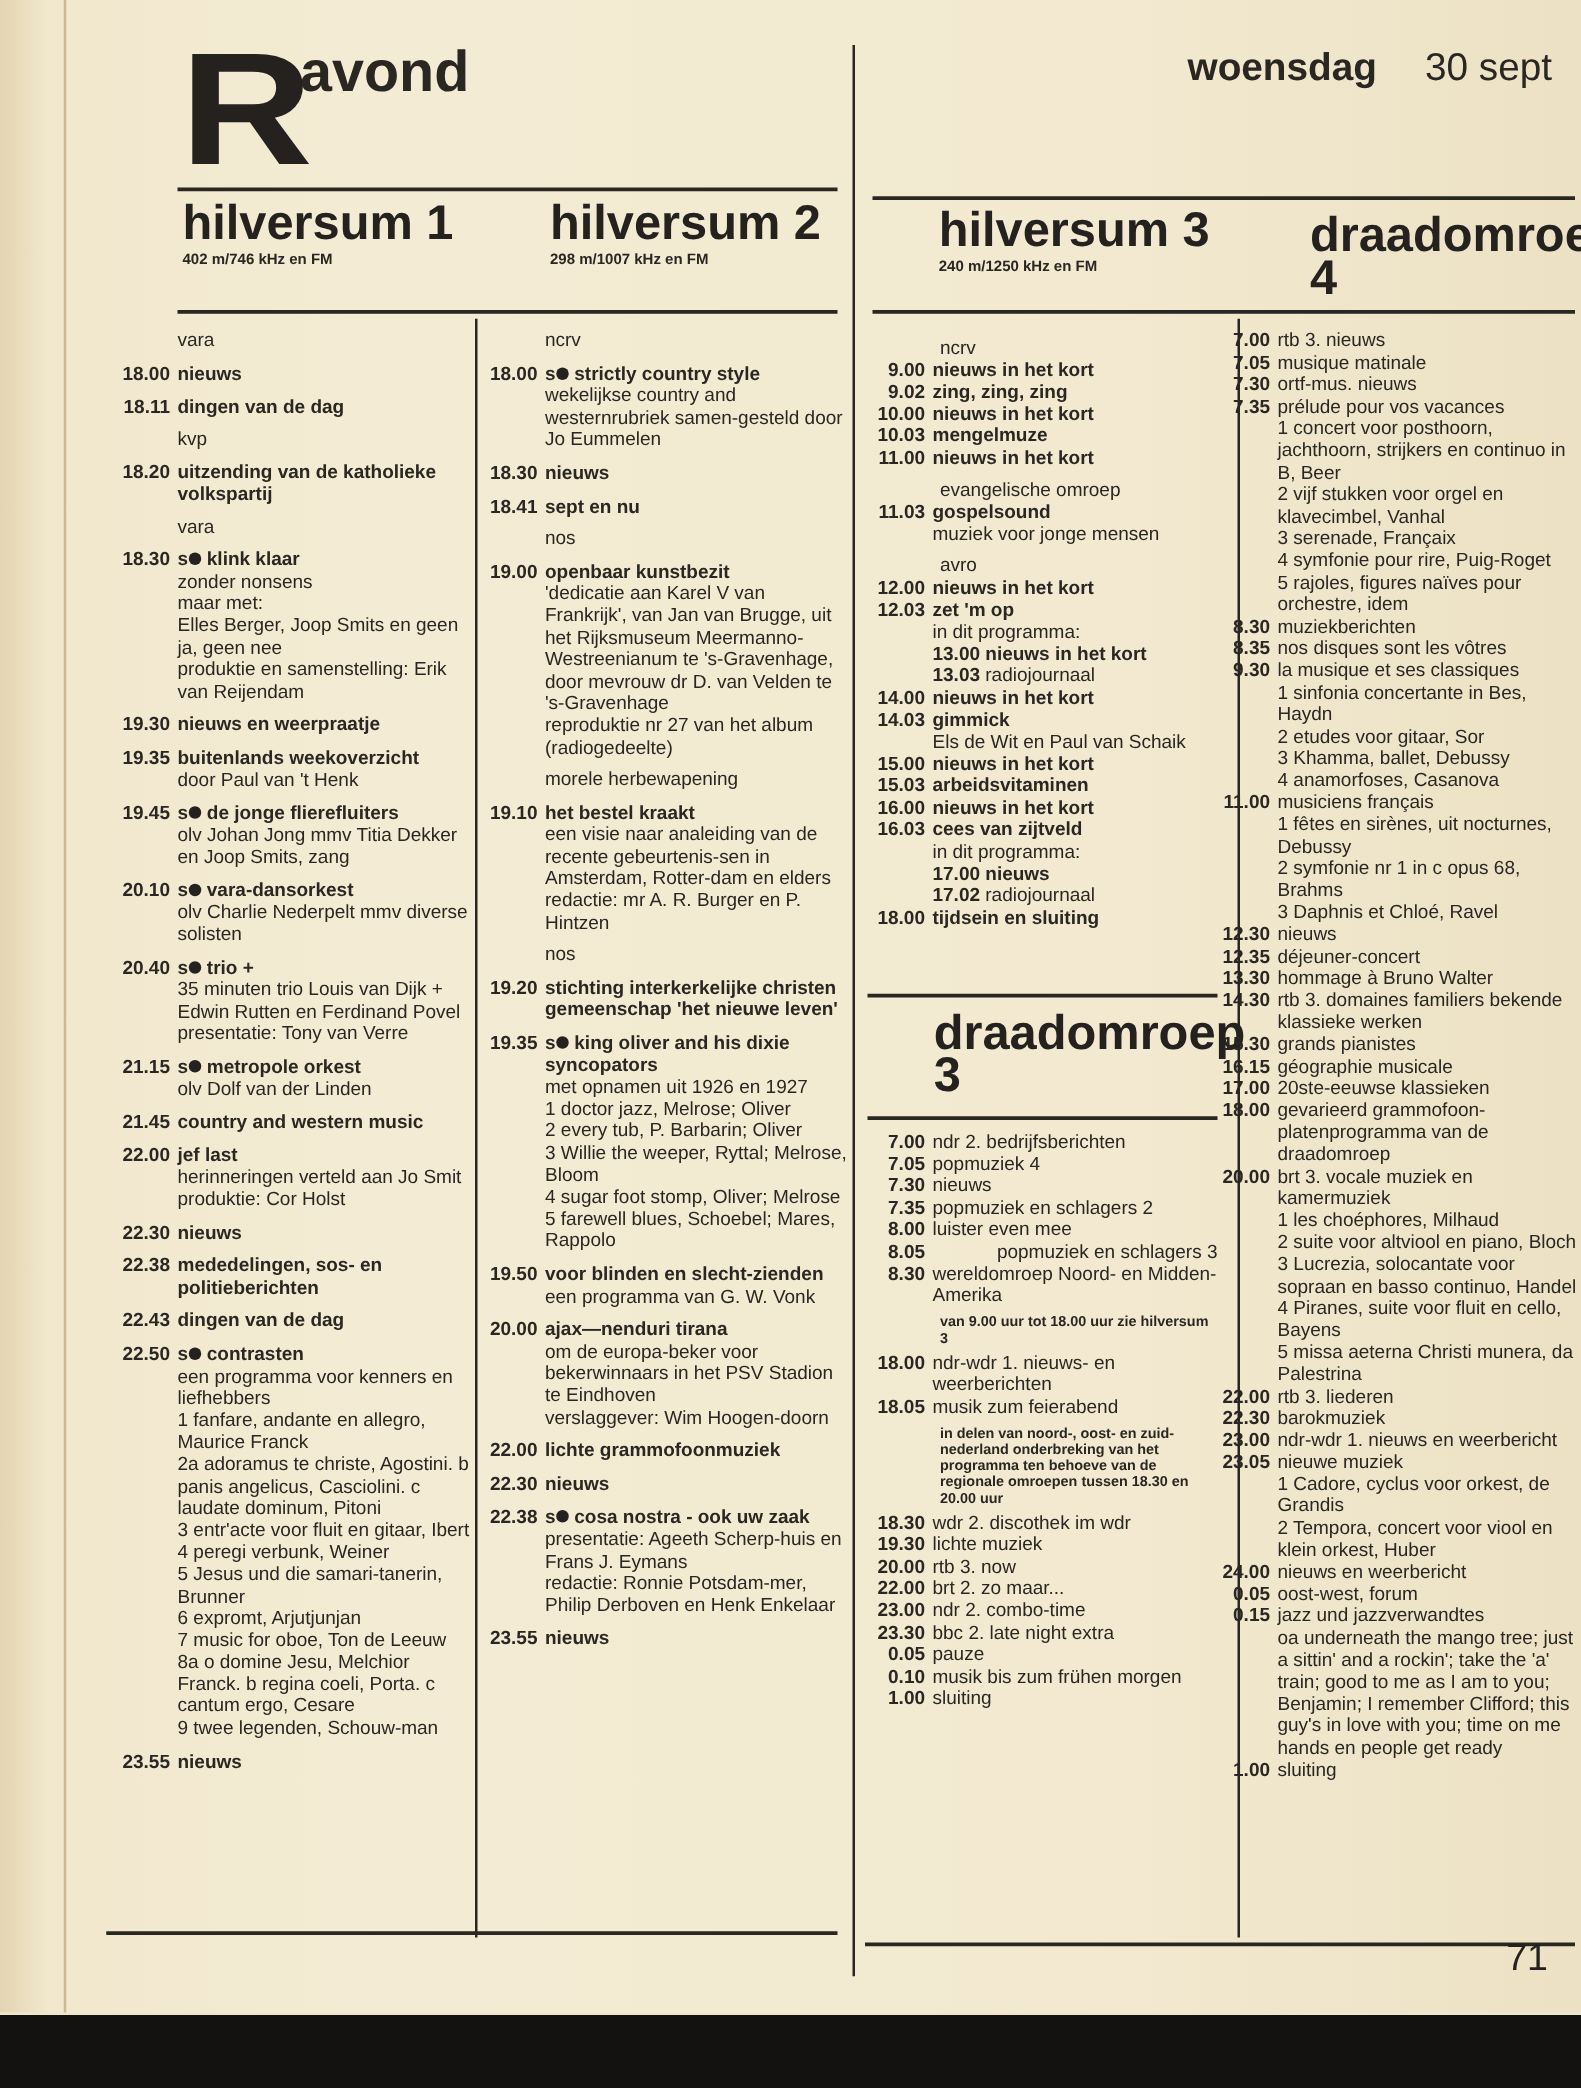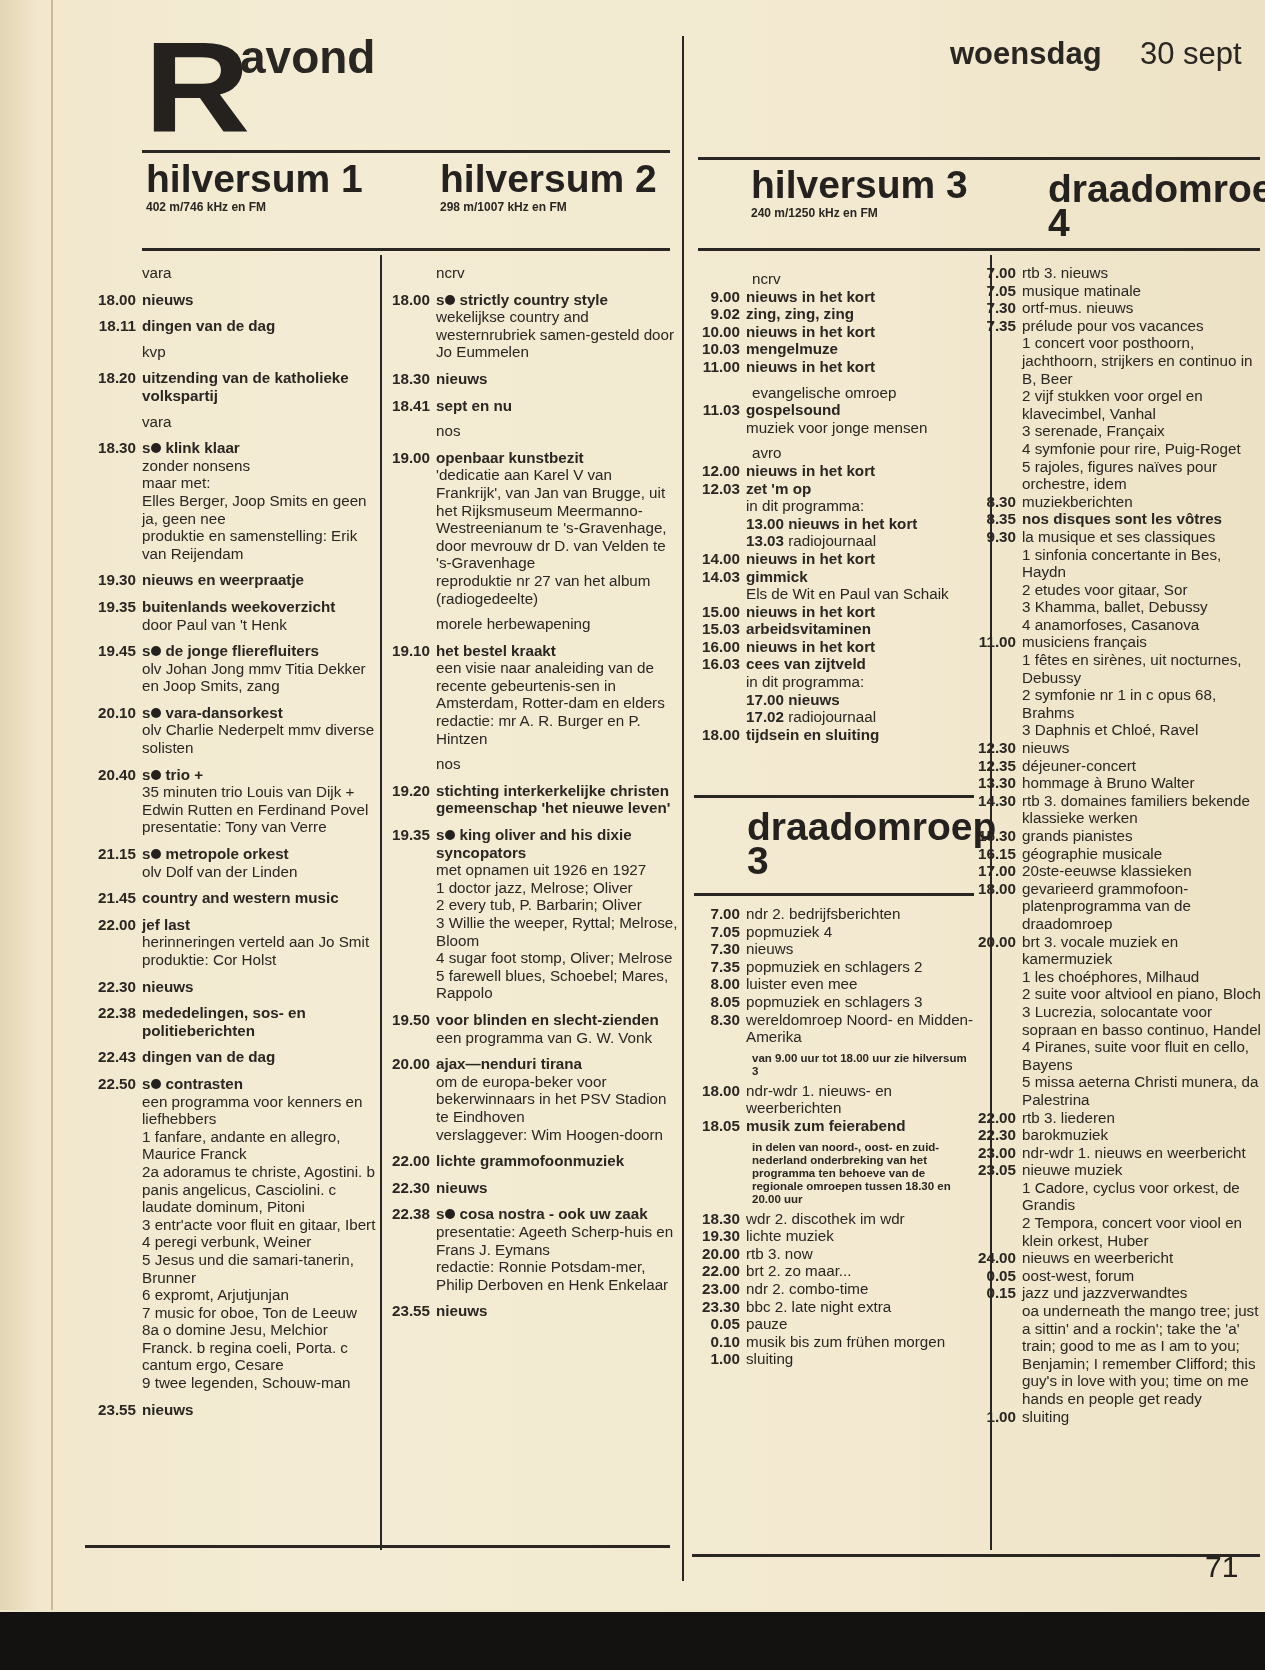--- a/index.html
+++ b/index.html
@@ -452,40 +452,40 @@
     </div>
     <div class="entry">
       <div class="t">8.00</div>
       <div class="b">
         <div class="title" style="font-weight: normal;"><span>luister even mee</span></div>
       </div>
     </div>
     <div class="entry">
       <div class="t">8.05</div>
       <div class="b">
-        <div class="title" style="font-weight: normal;"><span>popmuziek en schlagers 3</span></div>
+        <div class="title" style="font-weight: normal; text-align: right;"><span>popmuziek en schlagers 3</span></div>
       </div>
     </div>
     <div class="entry">
       <div class="t">8.30</div>
       <div class="b">
         <div class="title" style="font-weight: normal;"><span>wereldomroep Noord- en Midden-Amerika</span></div>
       </div>
     </div>
     <div class="note">van 9.00 uur tot 18.00 uur zie hilversum 3</div>
     <div class="entry">
       <div class="t">18.00</div>
       <div class="b">
         <div class="title" style="font-weight: normal;"><span>ndr-wdr 1. nieuws- en weerberichten</span></div>
       </div>
     </div>
     <div class="entry">
       <div class="t">18.05</div>
       <div class="b">
-        <div class="title" style="font-weight: bold;"><span>musik zum feierabend</span></div>
+        <div class="title" style="font-weight: normal;"><span>musik zum feierabend</span></div>
       </div>
     </div>
     <div class="note">in delen van noord-, oost- en zuid-nederland onderbreking van het programma ten behoeve van de regionale omroepen tussen 18.30 en 20.00 uur</div>
     <div class="entry">
       <div class="t">18.30</div>
       <div class="b">
         <div class="title" style="font-weight: normal;"><span>wdr 2. discothek im wdr</span></div>
       </div>
     </div>
     <div class="entry">
@@ -569,21 +569,21 @@
     </div>
     <div class="entry">
       <div class="t">8.30</div>
       <div class="b">
         <div class="title" style="font-weight: normal;"><span>muziekberichten</span></div>
       </div>
     </div>
     <div class="entry">
       <div class="t">8.35</div>
       <div class="b">
-        <div class="title" style="font-weight: bold;"><span>nos disques sont les vôtres</span></div>
+        <div class="title" style="font-weight: normal;"><span>nos disques sont les vôtres</span></div>
       </div>
     </div>
     <div class="entry">
       <div class="t">9.30</div>
       <div class="b">
         <div class="title" style="font-weight: normal;"><span>la musique et ses classiques</span></div>
         <div class="desc">1 sinfonia concertante in Bes, Haydn
 2 etudes voor gitaar, Sor
 3 Khamma, ballet, Debussy
 4 anamorfoses, Casanova</div>

